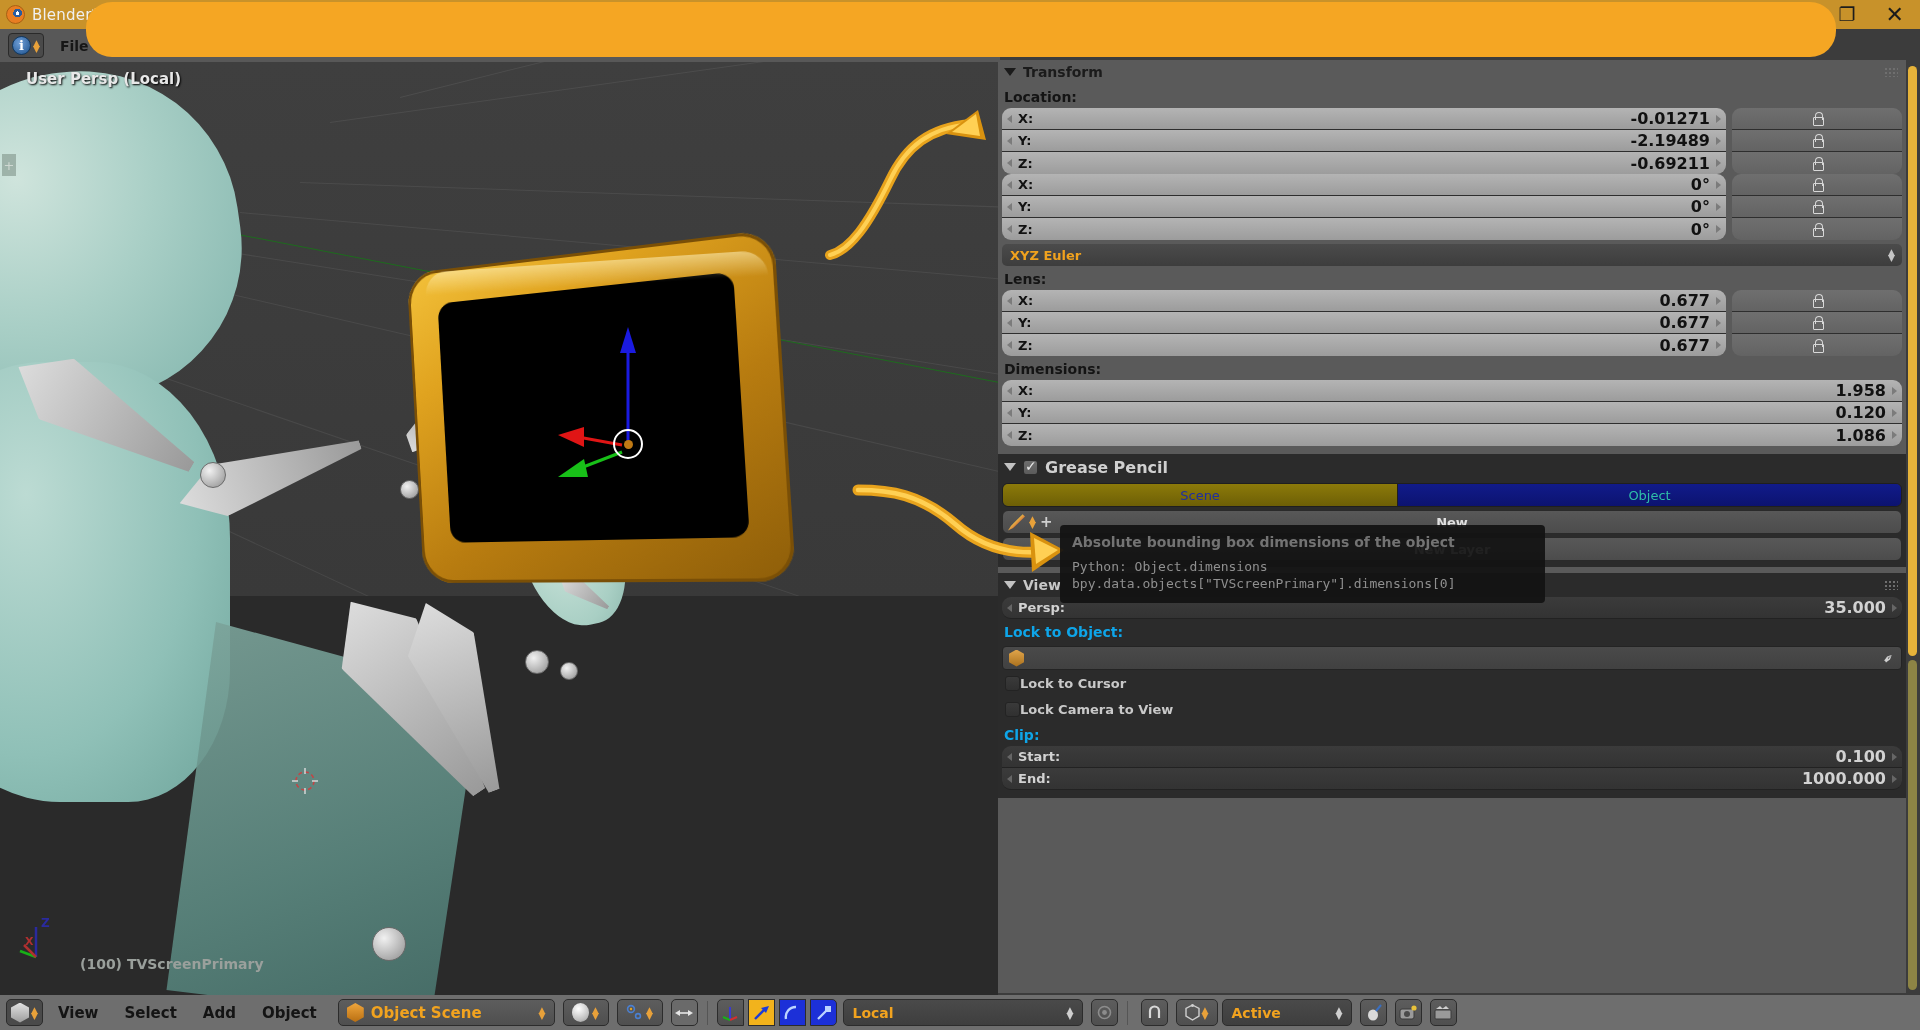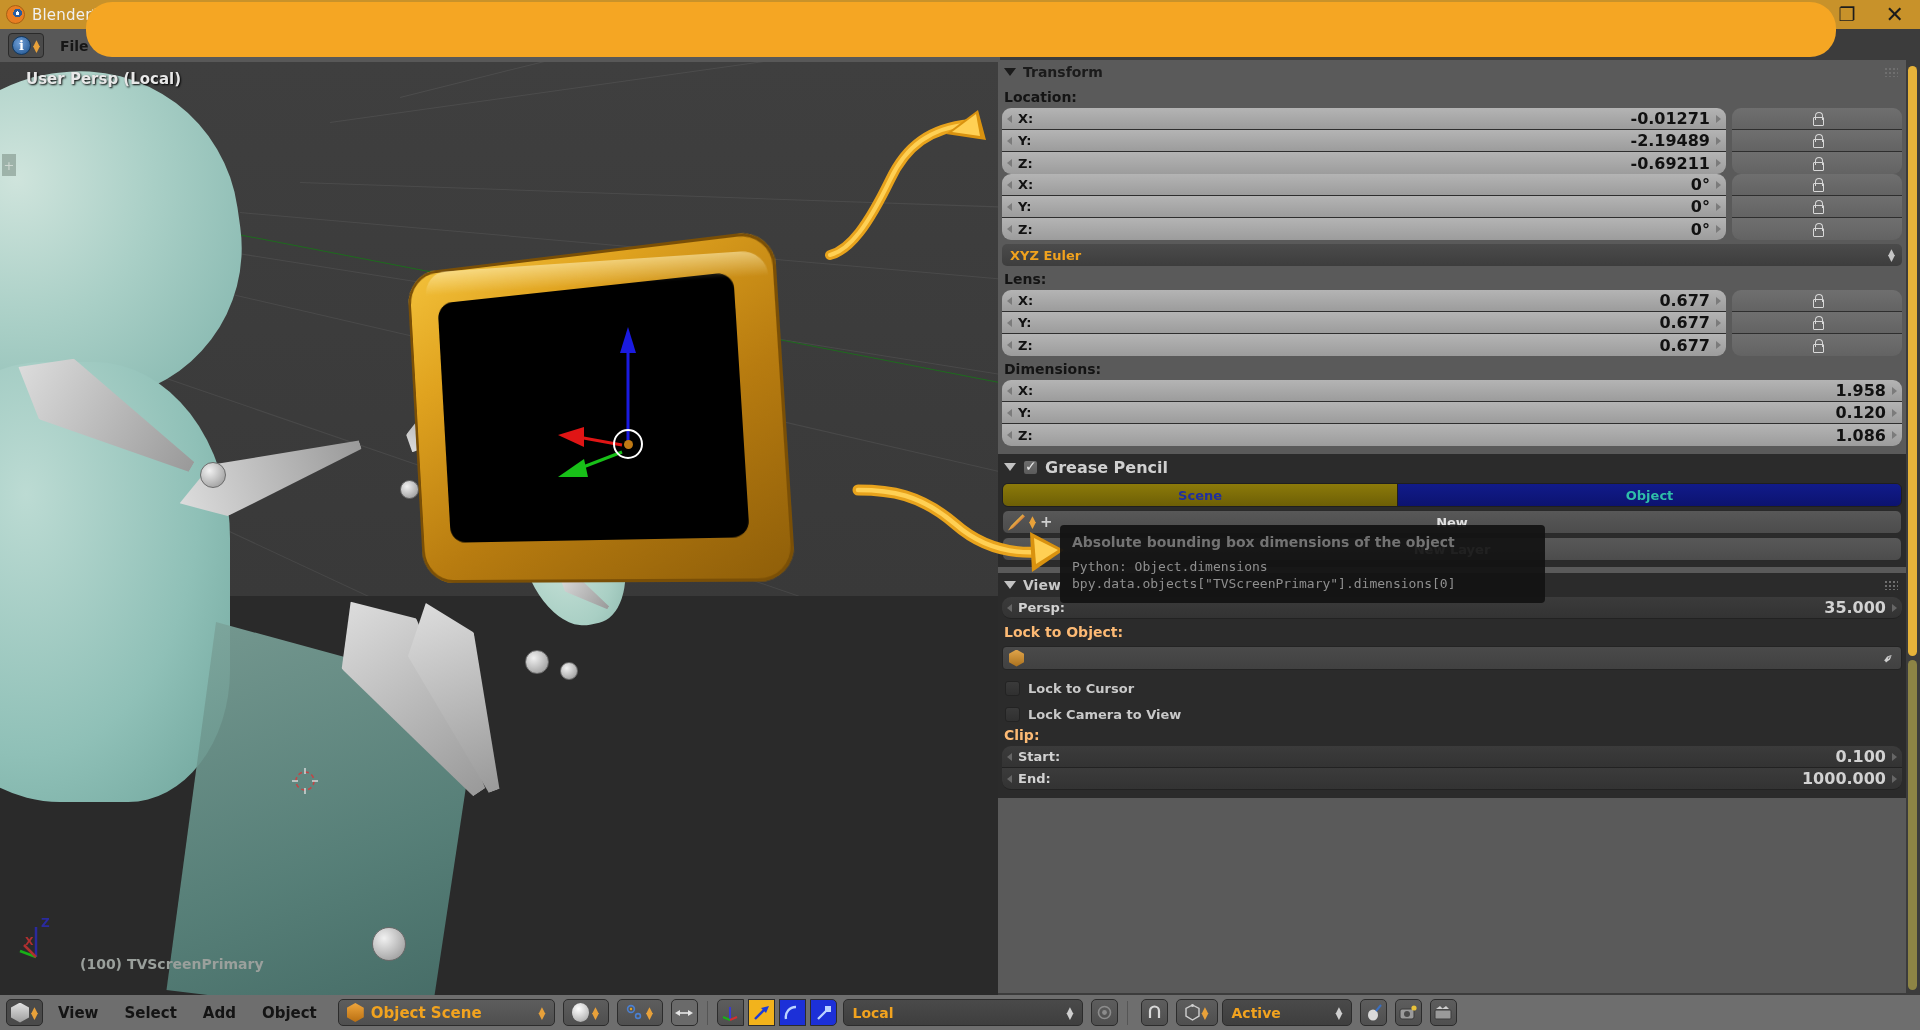--- a/index.html
+++ b/index.html
@@ -160,21 +160,21 @@
   .panel-header.dark { color: #c8c8c8; }
   .tri { width: 0; height: 0; border-left: 6px solid transparent; border-right: 6px solid transparent;
          border-top: 8px solid #1b1b1b; }
   .tri.dark { border-top-color: #c2c2c2; }
   .grip { position: absolute; right: 8px; top: 7px; width: 14px; height: 10px;
           background-image: radial-gradient(#8f8f8f 35%, transparent 36%);
           background-size: 4px 4px; }
   .grip.dark { background-image: radial-gradient(#6f6f6f 35%, transparent 36%); }
 
   .sect-label { font-size: 14px; font-weight: bold; color: #141414; padding: 5px 0 3px 6px; }
-  .sect-label.dark { color: #fdba74; }
+  .sect-label.dark { color: #0ea5e9; }
 
   .num-group { margin: 0 4px; }
   .num-row {
     position: relative; height: 22px;
     background: linear-gradient(#b4b4b4, #9c9c9c);
     border-bottom: 1px solid #2e2e2e;
     display: flex; align-items: center; justify-content: space-between;
     padding: 0 16px;
   }
   .num-row:first-child { border-radius: 9px 9px 0 0; }
@@ -223,21 +223,21 @@
     border: 1px solid #2c2c2c; border-radius: 3px; position: relative;
   }
   .chk::after {
     content:'✓'; position:absolute; left: 1px; top: -3px; color: #e7e7e7; font-size: 14px; font-weight: bold;
   }
   .gp-title { font-size: 16px; font-weight: bold; color: #d0d0d0; }
 
   .tabs { display: flex; margin: 3px 4px 0 4px; height: 24px; border-radius: 6px; overflow: hidden;
           border: 1px solid #1f1f1f; }
   .tab { flex: 1; display: flex; align-items: center; justify-content: center;
-         font-size: 13px; font-weight: bold; }
+         font-size: 13px; font-weight: normal; }
   .tab-scene { background: linear-gradient(#8c7a0a, #6d5f06); color: #1f2fa0; border-right: 1px solid #1f1f1f; flex: 0 0 44%; }
   .tab-object { background: linear-gradient(#111b8a, #0c1370); color: #2fbfa8; }
 
   .row-btn {
     margin: 3px 4px 0 4px; height: 24px; border-radius: 6px;
     background: linear-gradient(#585858, #4c4c4c); border: 1px solid #2a2a2a;
     display: flex; align-items: center; justify-content: center;
     color: #e0e0e0; font-size: 13px; font-weight: bold; position: relative;
   }
   .new-left {
@@ -254,21 +254,21 @@
     background: linear-gradient(#4a4a4a, #414141); border: 1px solid #242424;
     display: flex; align-items: center; padding: 0 6px; position: relative;
   }
   .cube-ico {
     width: 15px; height: 17px;
     background: linear-gradient(#e0a44a, #a9701d);
     clip-path: polygon(50% 0%, 100% 25%, 100% 75%, 50% 100%, 0% 75%, 0% 25%);
   }
   .eyedrop { position: absolute; right: 7px; color: #cfcfcf; font-size: 13px; transform: rotate(-45deg); }
 
-  .chk-row { display: flex; align-items: flex-end; gap: 8px; height: 26px; padding-left: 7px; }
+  .chk-row { display: flex; align-items: center; height: 26px; padding-left: 7px; }
   .chk-empty { width: 15px; height: 15px; background: linear-gradient(#3a3a3a,#303030);
                border: 1px solid #232323; border-radius: 3px; }
   .chk-label { font-size: 13px; font-weight: bold; color: #c9c9c9; }
 
   
   .scrollbar { position: absolute; right: 2px; top: 4px; width: 9px; height: 600px;
                border-radius: 5px; background: #e6b33a; }
   .scrollbar2 { position: absolute; right: 2px; top: 610px; width: 9px; height: 320px;
                border-radius: 5px; background: #8d8445; }
 

